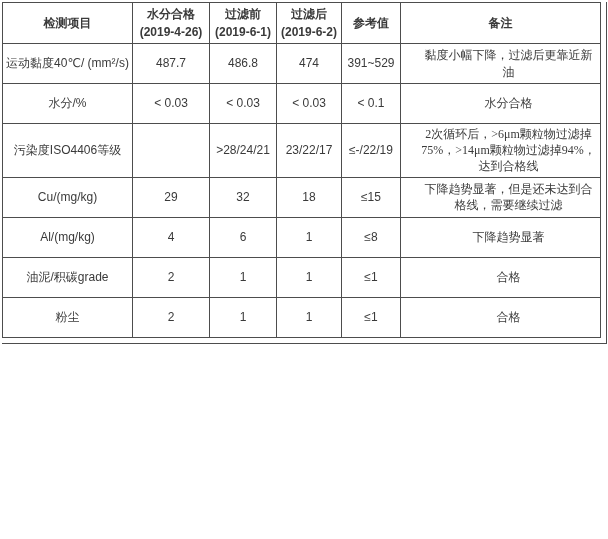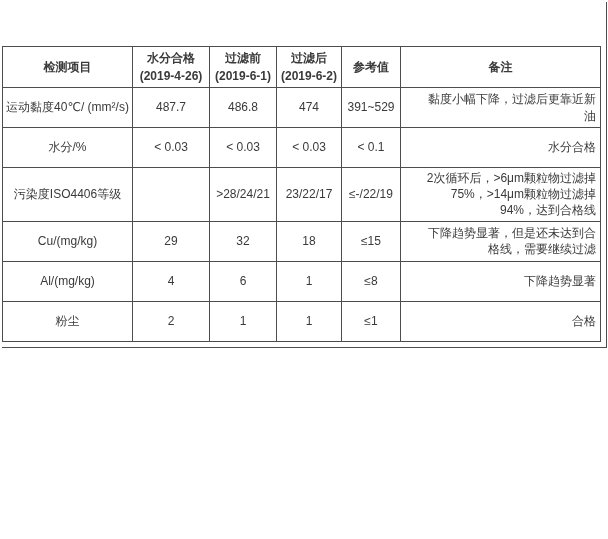--- a/index.html
+++ b/index.html
@@ -19,44 +19,44 @@
     position: absolute;
     top: 2px; left: 2px;
     padding: 0 5px 5px 0;
     border-right: 1px solid var(--border);
     border-bottom: 1px solid var(--border);
   }
   table {
     border-collapse: collapse;
     table-layout: fixed;
     width: 598px;
-    margin-top: 44px;
   }
   th, td {
     border: 1px solid var(--border);
     color: var(--text);
     font-size: 12px;
     text-align: center;
     vertical-align: middle;
     padding: 2px 3px;
     overflow: hidden;
   }
   th {
     font-weight: bold;
     height: 36px;
     line-height: 1.5;
   }
   td {
     height: 40px;
     line-height: 1.35;
   }
   td.remark {
-    text-align: right;
+    text-align: center;
     padding-left: 20px;
     padding-right: 4px;
+    font-family: Liberation Serif, serif;
   }
 </style>
 </head>
 <body>
 
 <div class="frame">
   <table>
     <colgroup>
       <col style="width:130px">
       <col style="width:77px">
@@ -125,20 +125,28 @@
         </tr>
         <tr>
           <td>Al/(mg/kg)</td>
           <td>4</td>
           <td>6</td>
           <td>1</td>
           <td>≤8</td>
           <td class="remark">下降趋势显著</td>
         </tr>
         <tr>
+          <td>油泥/积碳grade</td>
+          <td>2</td>
+          <td>1</td>
+          <td>1</td>
+          <td>≤1</td>
+          <td class="remark">合格</td>
+        </tr>
+        <tr>
           <td>粉尘</td>
           <td>2</td>
           <td>1</td>
           <td>1</td>
           <td>≤1</td>
           <td class="remark">合格</td>
         </tr>
       </tbody>
   </table>
 </div>

